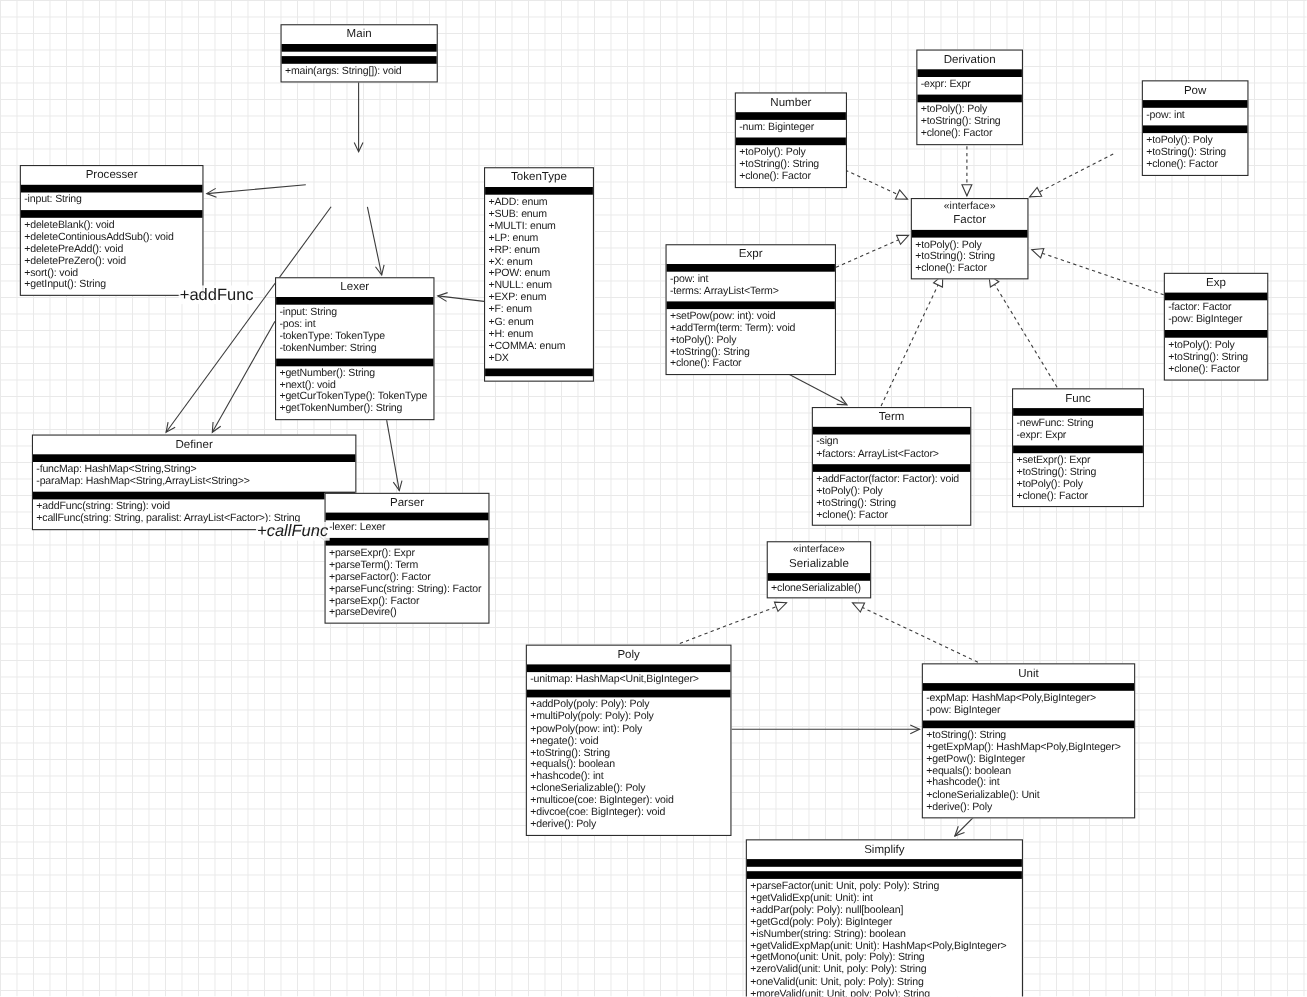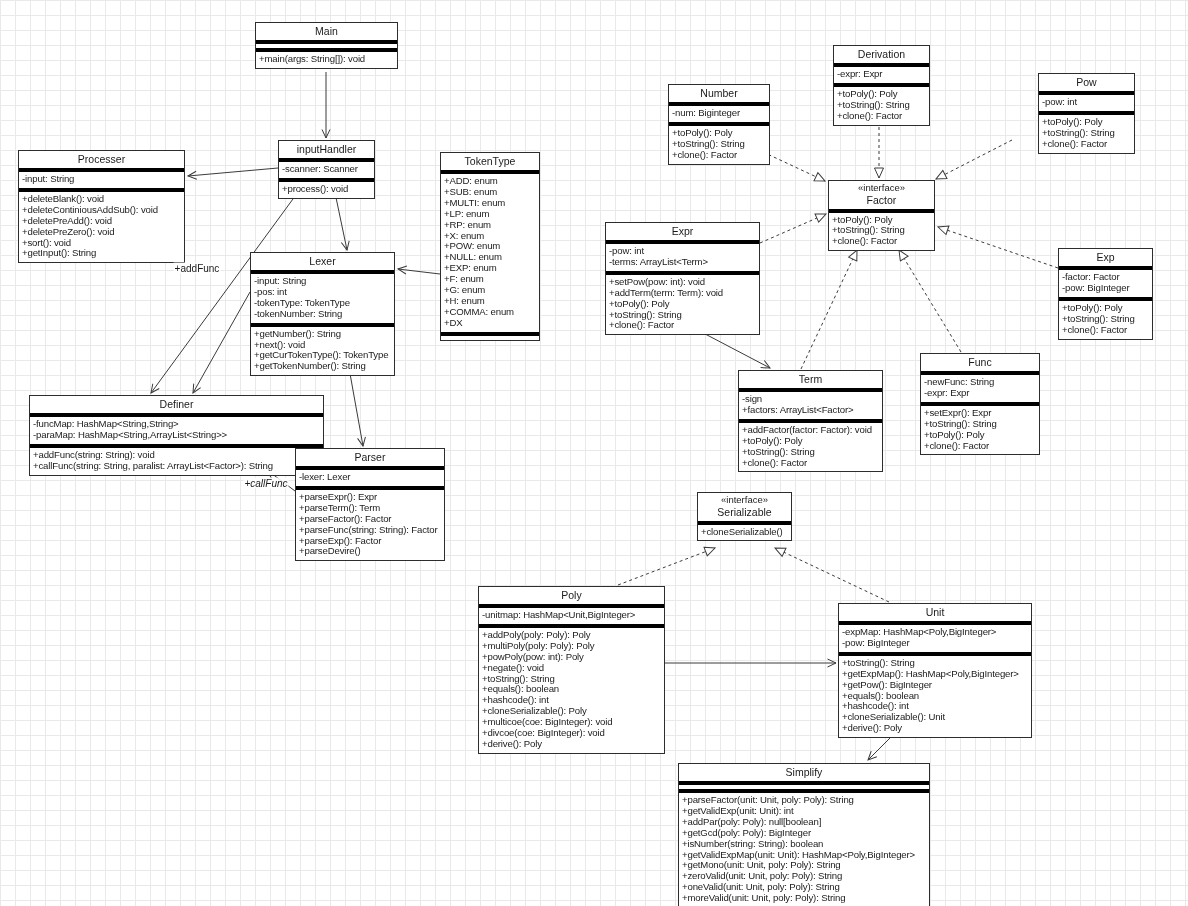--- a/index.html
+++ b/index.html
@@ -20,25 +20,25 @@
   svg.edges{position:absolute;left:0;top:0;width:1188px;height:906px;overflow:visible}
   .edge{fill:none;stroke:var(--stroke);stroke-width:1}
   .edge.dashed{stroke-dasharray:3 3}
   .cls{
     position:absolute;background:var(--fill);border:1px solid #2d2d2d;
     box-sizing:border-box;color:var(--text);
   }
   .chead{padding:2px 2px 3px;text-align:center}
   .stereo{font-size:9.5px;line-height:10.5px}
   .cname{font-size:10.5px;line-height:12px;font-weight:normal}
-  .sec{border-top:4px solid #000000;padding:2px 3px 3px;overflow:hidden}
+  .sec{border-top:7px solid #000000;padding:2px 3px 3px;overflow:hidden}
   .sec.empty{height:4px;padding:0}
   .line{font-size:9.6px;line-height:10.9px;white-space:nowrap;letter-spacing:-0.15px}
   .edge-label{
-    position:absolute;transform:translate(-50%,-50%);font-size:10px;
+    position:absolute;transform:translate(-50%,-50%);font-size:15px;
     color:var(--text);background:rgba(255,255,255,.85);padding:0 1px;white-space:nowrap;
   }
 </style>
 </head>
 <body>
 
 <div class="canvas">
   <svg class="edges" xmlns="http://www.w3.org/2000/svg">
     <defs>
       <marker id="open" markerUnits="userSpaceOnUse" markerWidth="14" markerHeight="12" refX="9.5" refY="5" orient="auto">
@@ -93,34 +93,20 @@
         <div class="sec">
           <div class="line">+deleteBlank(): void</div>
           <div class="line">+deleteContiniousAddSub(): void</div>
           <div class="line">+deletePreAdd(): void</div>
           <div class="line">+deletePreZero(): void</div>
           <div class="line">+sort(): void</div>
           <div class="line">+getInput(): String</div>
         </div>
       </div>
   </div>
-    <div class="cls" style="left: 278px; top: 140px; width: 97px;">
-    <div class="chead">
-
-      <div class="cname">inputHandler</div>
-    </div>
-    <div>
-        <div class="sec">
-          <div class="line">-scanner: Scanner</div>
-        </div>
-        <div class="sec">
-          <div class="line">+process(): void</div>
-        </div>
-      </div>
-  </div>
     <div class="cls" style="left: 440px; top: 152px; width: 100px;">
     <div class="chead">
 
       <div class="cname">TokenType</div>
     </div>
     <div>
         <div class="sec">
           <div class="line">+ADD: enum</div>
           <div class="line">+SUB: enum</div>
           <div class="line">+MULTI: enum</div>

